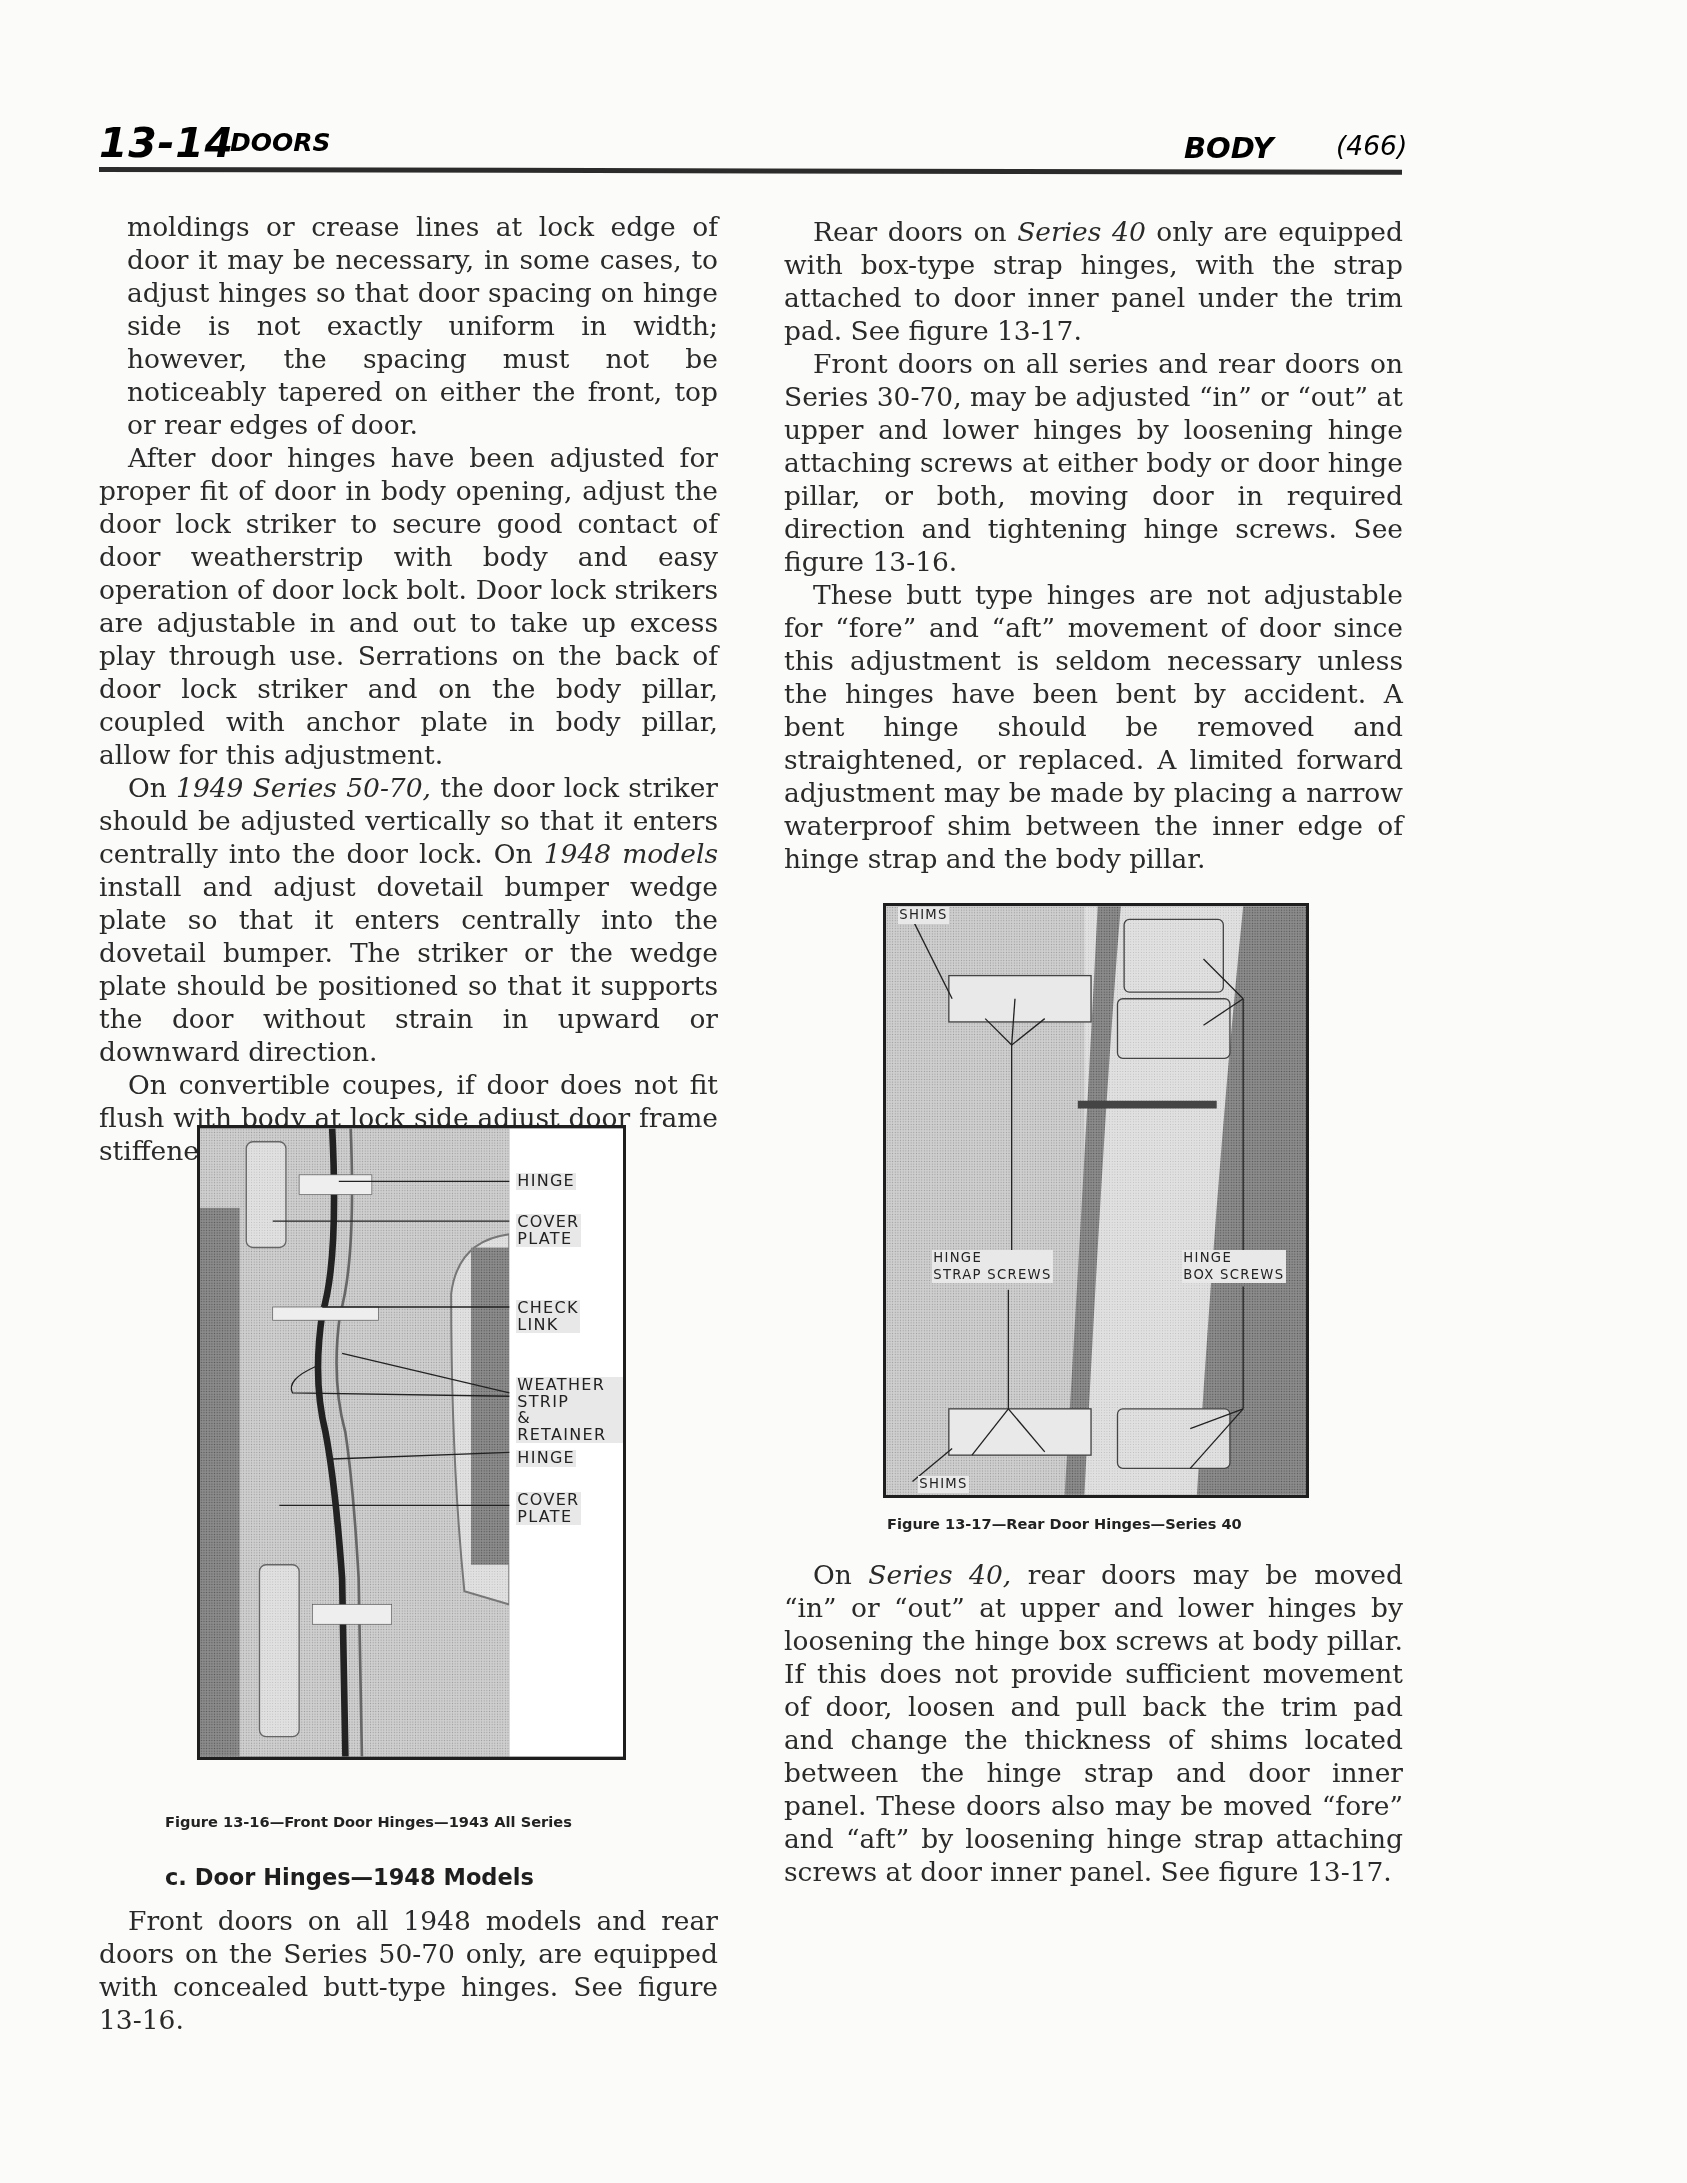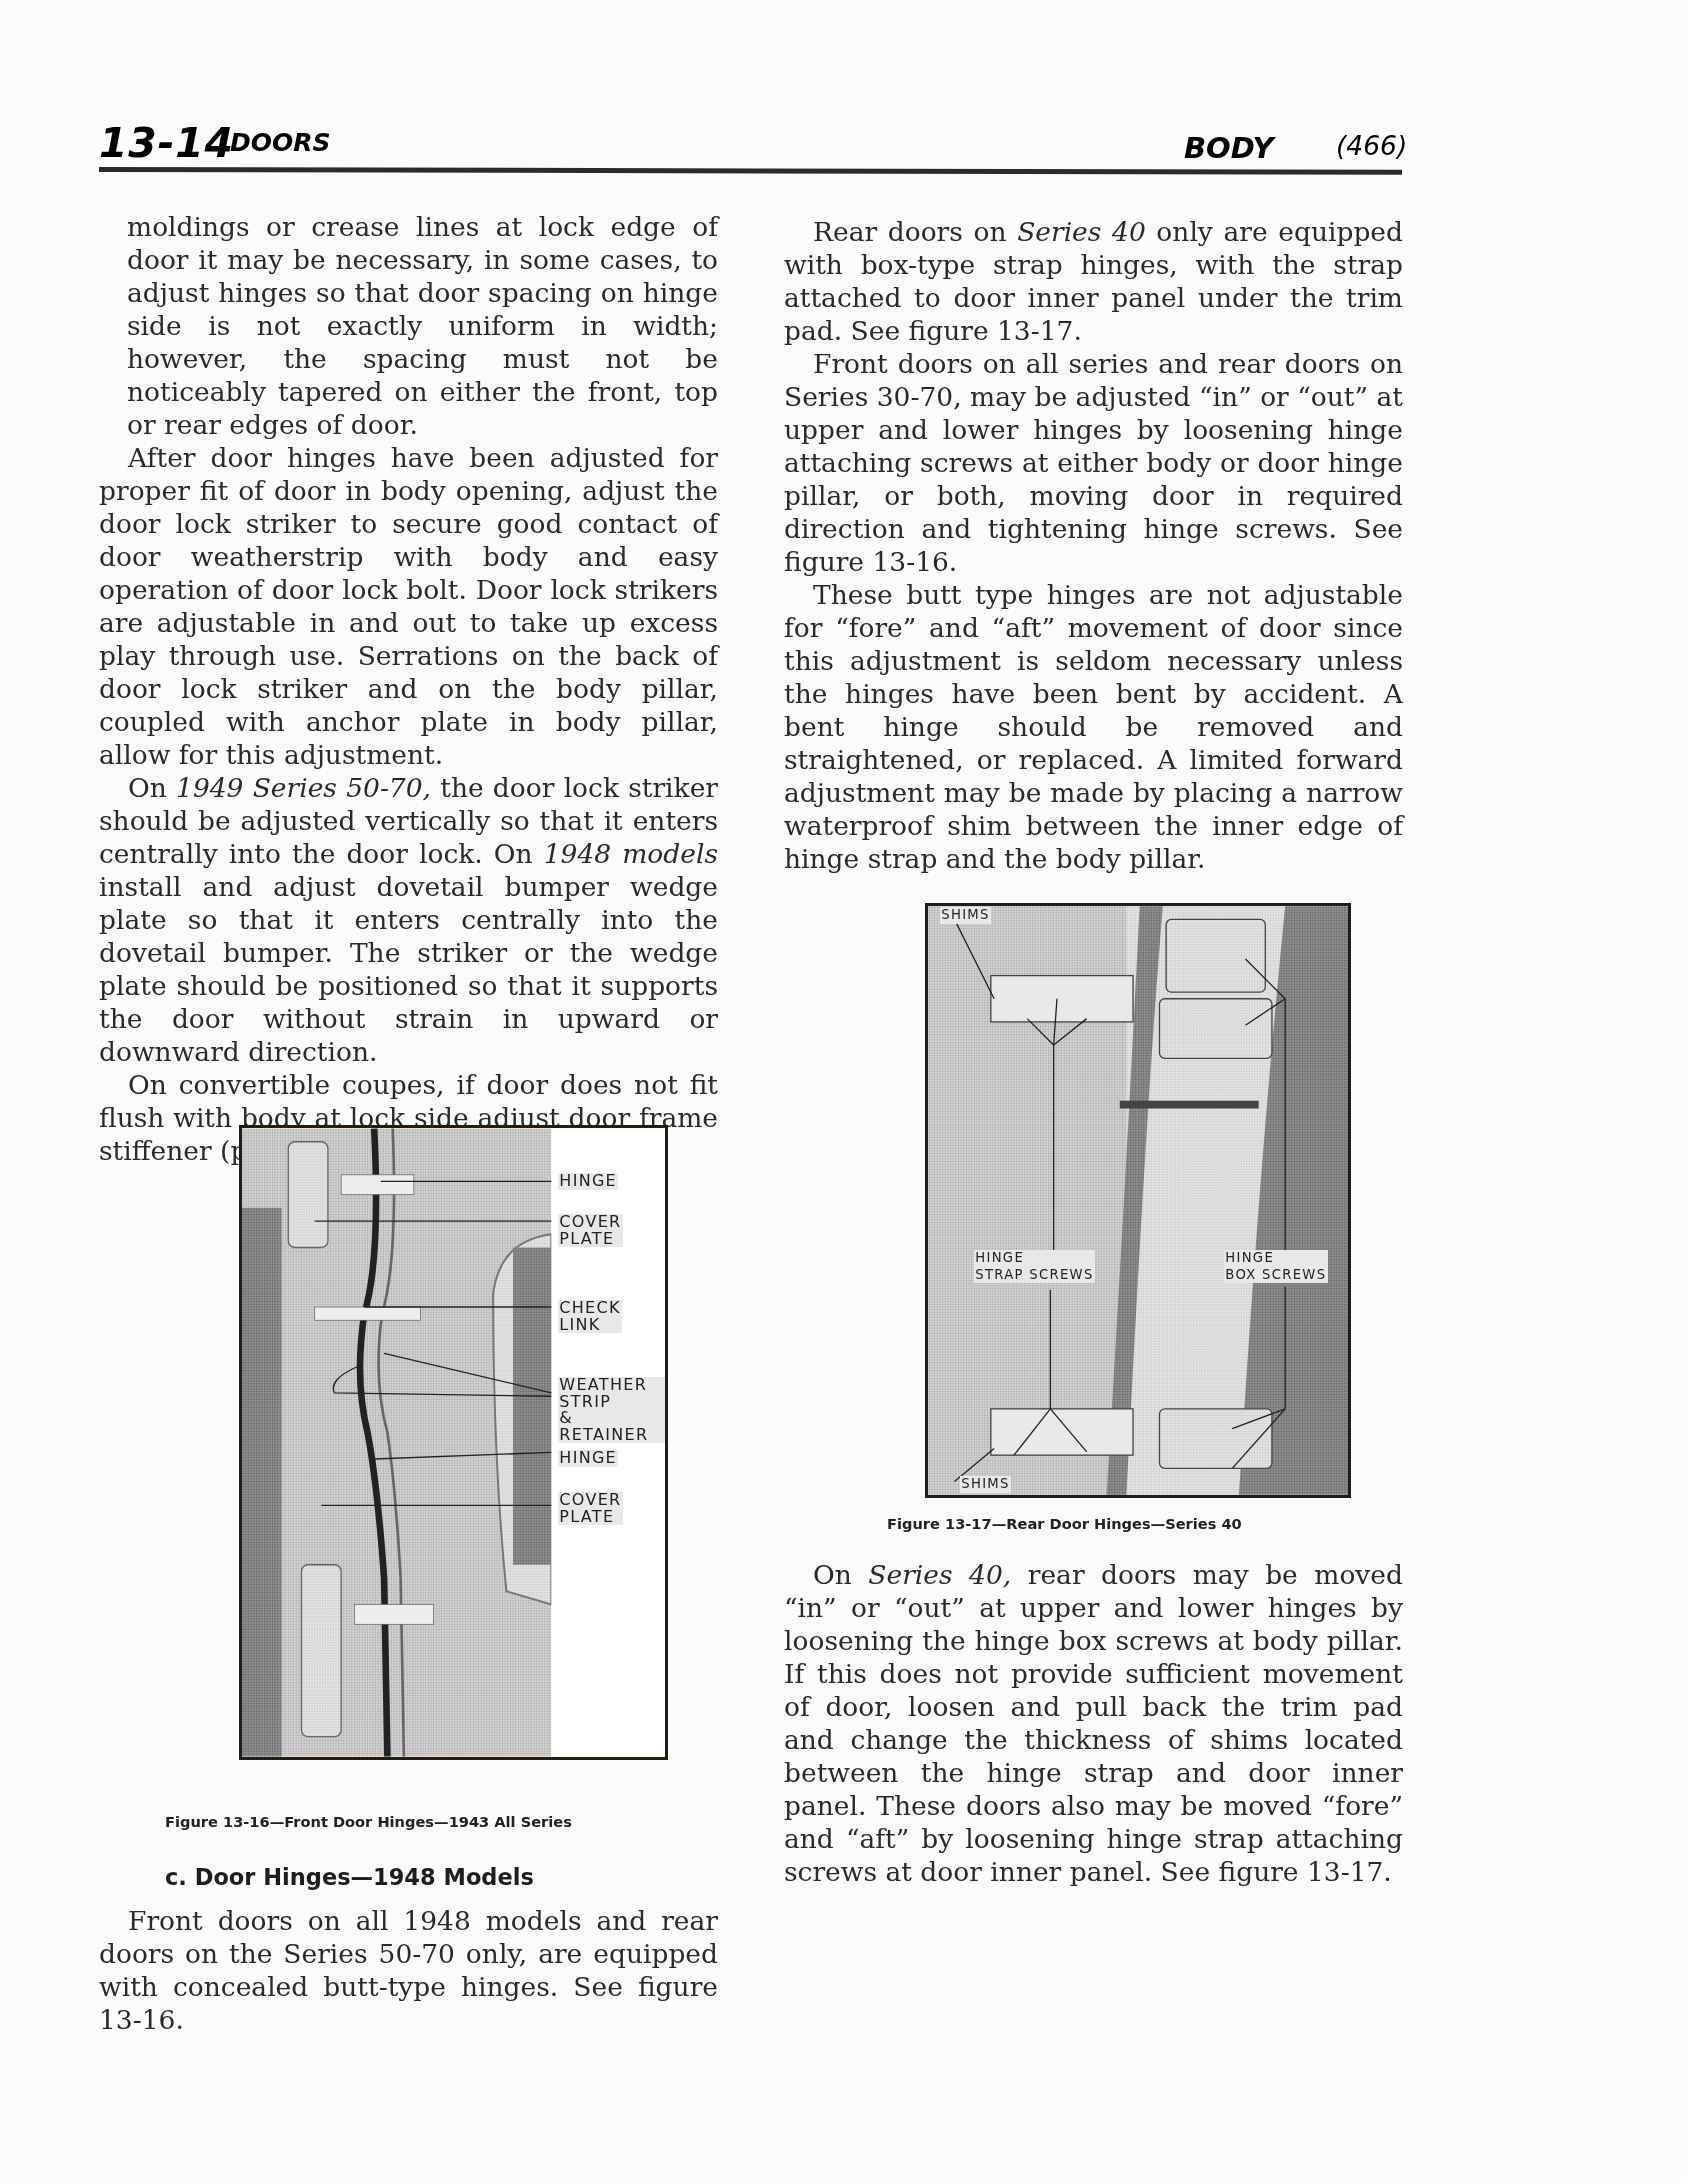--- a/index.html
+++ b/index.html
@@ -16,21 +16,21 @@
   .hdr-page { left: 1336px; font-size: 26.5px; top: 130px; font-weight: normal; font-family: "DejaVu Sans", sans-serif; }
   .rule { position: absolute; left: 99px; top: 167px; width: 1303px; height: 4.6px; background: #2b2b2b; transform: rotate(0.12deg); transform-origin: left; }
 
   .col { position: absolute; width: 619px; font-size: 26.5px; line-height: 33px; text-align: justify; }
   .col p { margin: 0; text-indent: 29px; }
   .col p.noindent { text-indent: 0; margin-left: 28px; }
   .col em { font-style: italic; }
   .colL { left: 99px; }
   .colR { left: 784px; }
 
-  .fig { position: absolute; border: 3.3px solid #1e1e1e; background: #fef9c3; overflow: hidden; margin-left: 42px; }
+  .fig { position: absolute; border: 3.3px solid #1e1e1e; background: #737373; overflow: hidden; }
   .fig16 { left: 197px; top: 1125px; width: 423px; height: 629px; }
   .fig17 { left: 883px; top: 903px; width: 420px; height: 589px; }
   .lbl { position: absolute; font-family: "DejaVu Sans", "Liberation Sans", sans-serif; font-size: 16px; line-height: 16.5px; color: #222; letter-spacing: 1.3px; background: #e8e8e8; padding: 0 1.3px; white-space: pre-line; }
   .cap { position: absolute; font-family: "DejaVu Sans", "Liberation Sans", sans-serif; font-weight: bold; font-size: 14.6px; color: #222; }
   .sechead { position: absolute; left: 129px; top: 1864px; font-family: "DejaVu Sans", "Liberation Sans", sans-serif; font-weight: bold; font-size: 22.5px; color: #1e1e1e; margin-left: 36px; }
 </style>
 </head>
 <body>
 
 <div class="hdr hdr-num">13-14</div>

